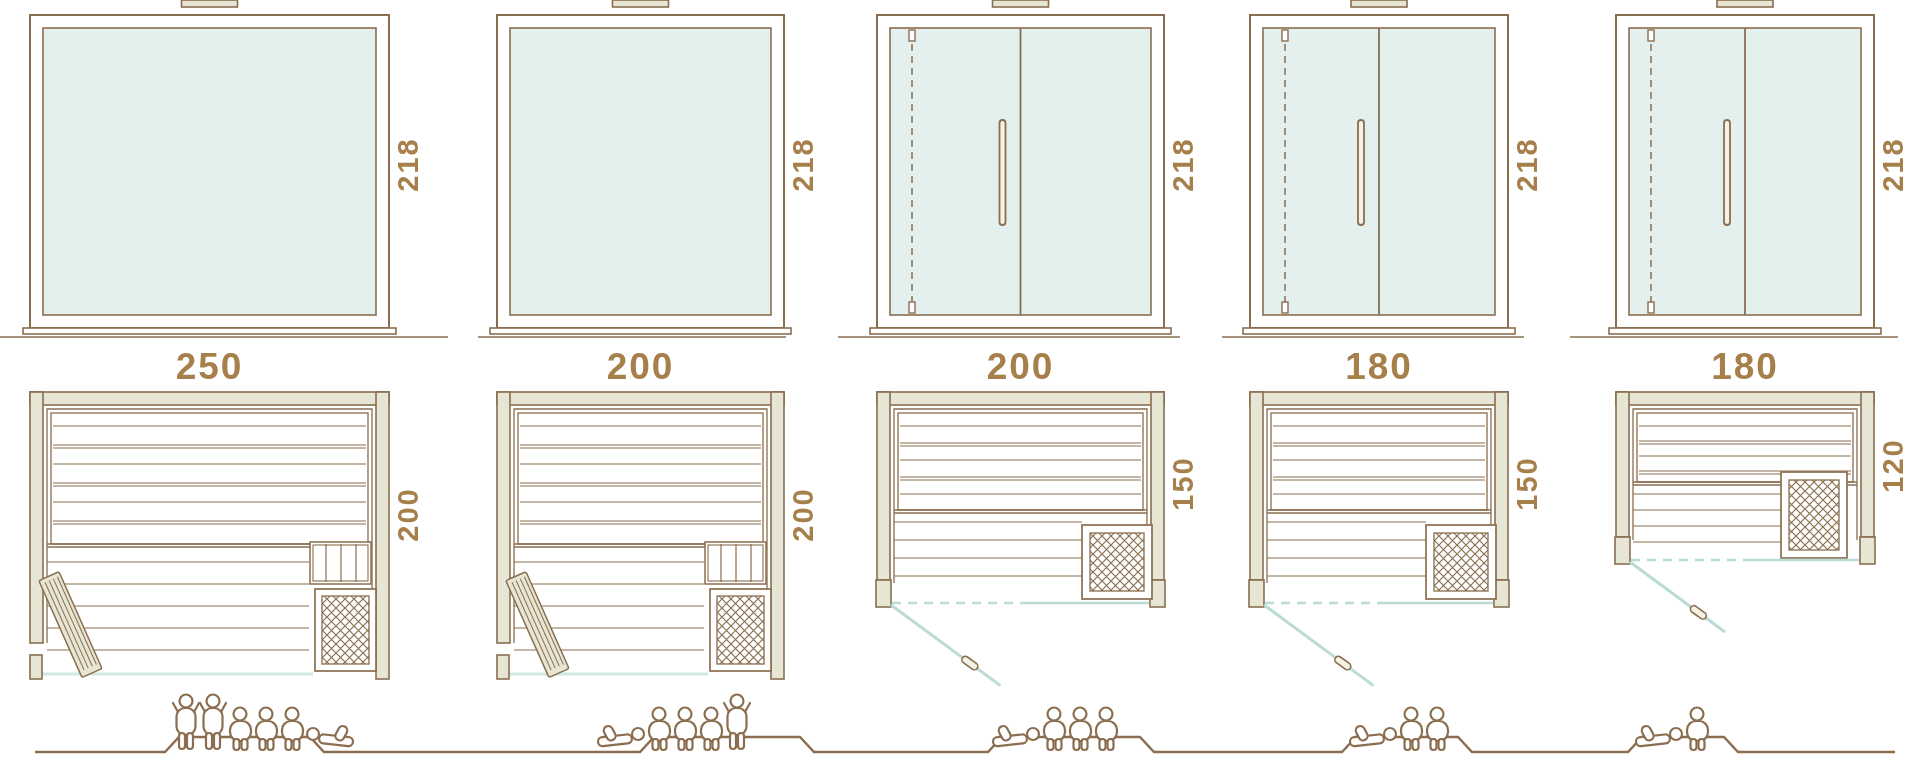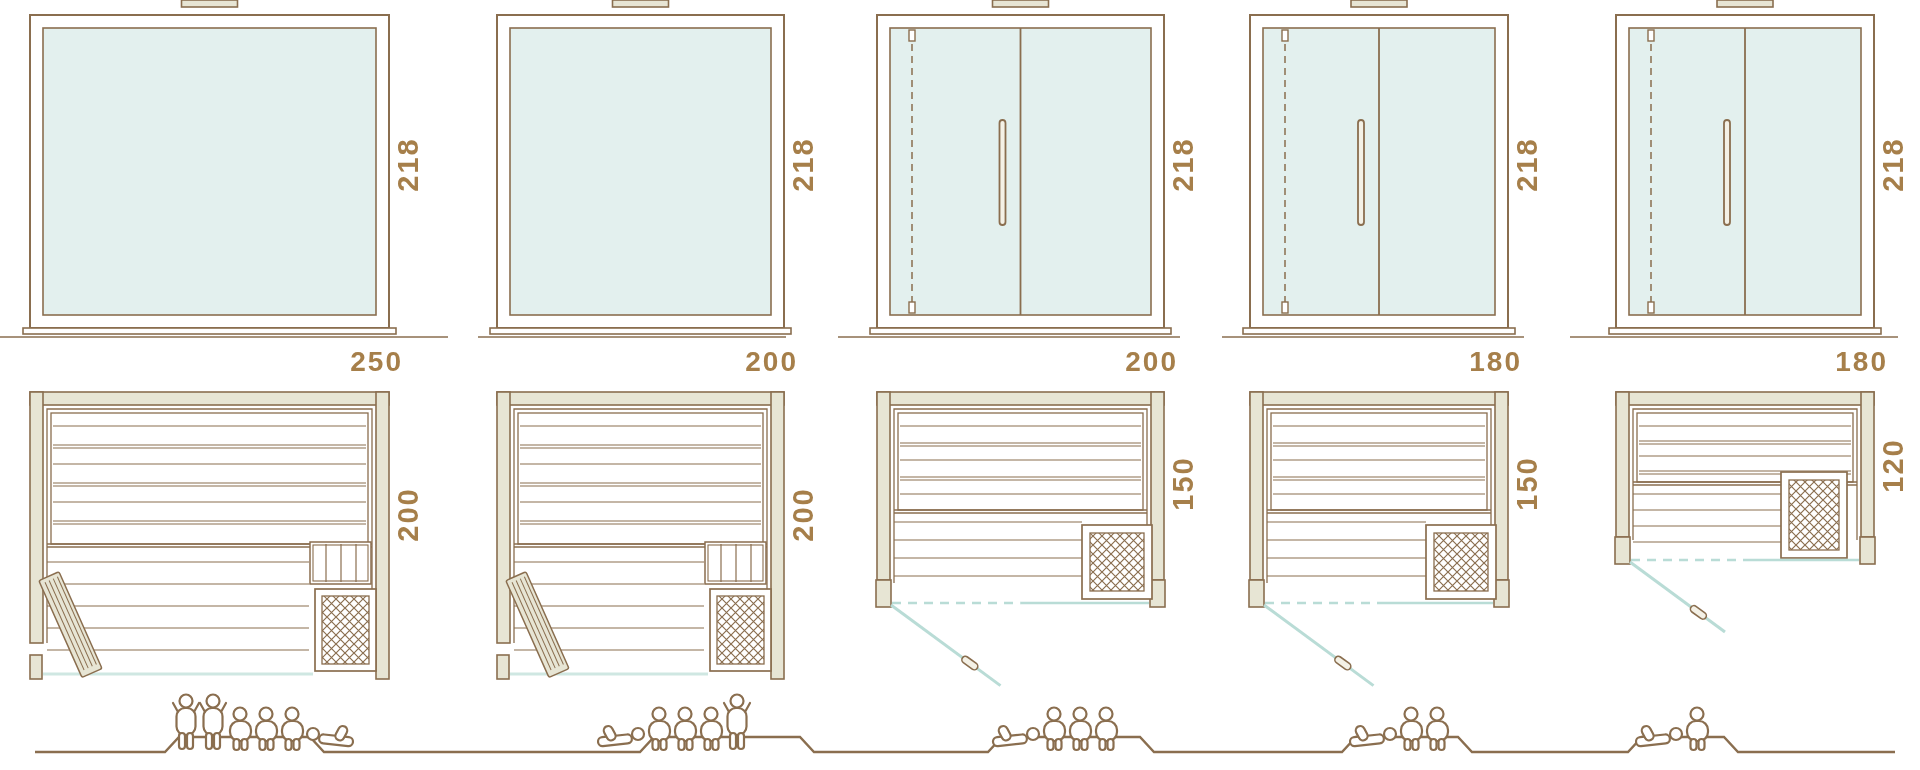--- a/index.html
+++ b/index.html
@@ -1,21 +1,21 @@
 <!DOCTYPE html>
 <html><head>
 <meta charset="utf-8">
 <style>
   html,body{margin:0;padding:0;background:#ffffff;}
   #canvas{position:relative;width:1920px;height:770px;background:#ffffff;overflow:hidden;
           font-family:"Liberation Sans",sans-serif;}
   .col{position:absolute;top:0;height:770px;}
   .layer{position:absolute;left:0;top:0;}
-  .wlabel{position:absolute;top:346px;left:0;width:100%;text-align:right;
-          font-size:28px;font-weight:bold;letter-spacing:2px;color:#a67f4a;}
+  .wlabel{position:absolute;top:346px;left:0;width:100%;text-align:center;
+          font-size:37px;font-weight:bold;letter-spacing:2px;color:#a67f4a;}
   .vlabel{position:absolute;width:80px;text-align:center;font-size:29px;font-weight:bold;
           letter-spacing:2px;color:#a67f4a;transform:rotate(-90deg);}
   svg{display:block;}
 </style>
 </head>
 <body>
 
 <div id="canvas">
 
   <svg id="ground" class="layer" width="1920" height="770" viewBox="0 0 1920 770">

